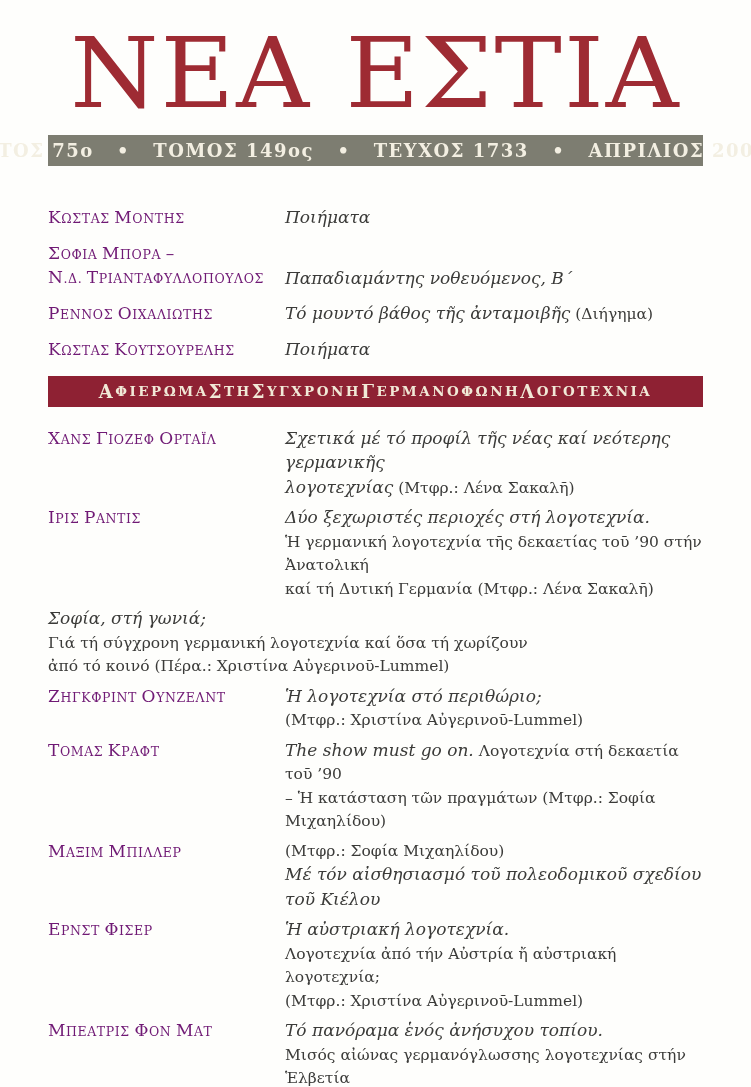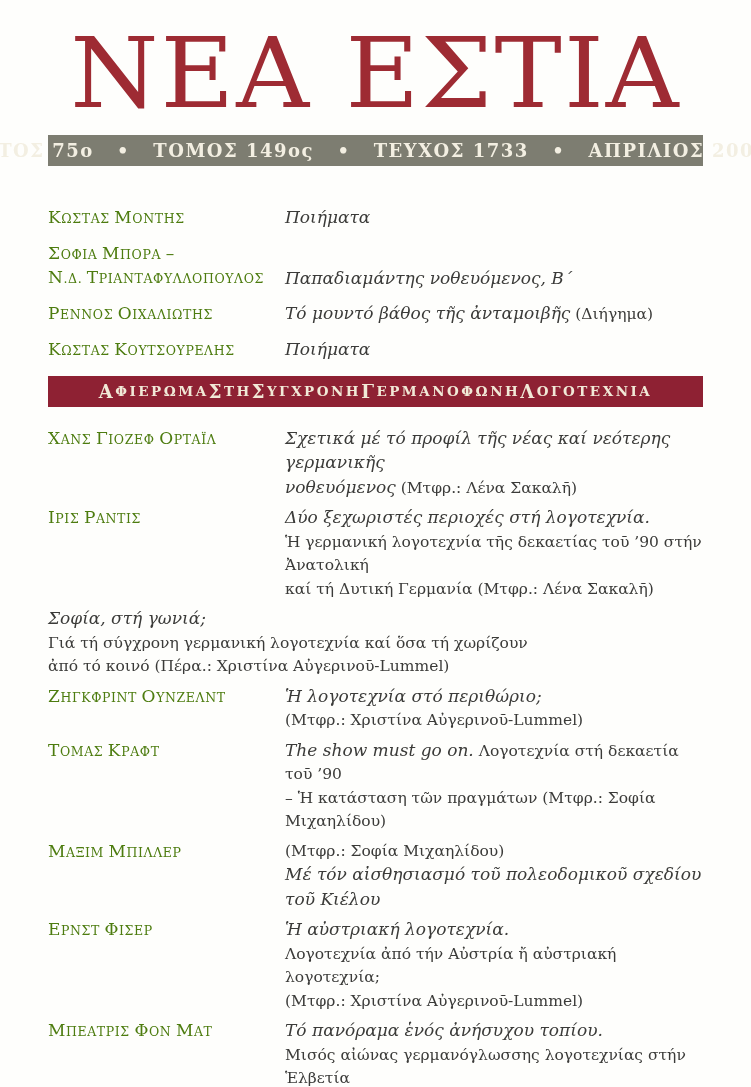--- a/index.html
+++ b/index.html
@@ -40,21 +40,21 @@
 
   
   .toc { margin:0 48px; }
   .toc-1 { margin-top:40px; }
   .toc-2 { margin-top:16px; }
   .toc-row { display:flex; align-items:flex-start; }
   .toc-1 .toc-row { margin-bottom:12px; }
   .toc-2 .toc-row { margin-bottom:6px; }
   .toc-author { width:237px; flex:none; }
   .author-line {
-    color:#4d7c0f;
+    color:#701a75;
     font-size:12.5px;
     letter-spacing:0.6px;
     line-height:22px;
     white-space:nowrap;
   }
   .author-line .ci { font-size:17px; }
   .toc-titles { flex:1; }
   .toc-row.align-end .toc-titles { align-self:flex-end; }
   .title-line { line-height:23.5px; font-size:15.5px; }
   .toc-1 .title-line { line-height:22px; }
@@ -122,21 +122,21 @@
 
   <div class="section-banner"><span class="ci">Α</span>ΦΙΕΡΩΜΑ <span class="ci">Σ</span>ΤΗ <span class="ci">Σ</span>ΥΓΧΡΟΝΗ <span class="ci">Γ</span>ΕΡΜΑΝΟΦΩΝΗ <span class="ci">Λ</span>ΟΓΟΤΕΧΝΙΑ</div>
 
   <div class="toc toc-2">
       <div class="toc-row">
         <div class="toc-author">
           <div class="author-line"><span class="ci">Χ</span>ΑΝΣ <span class="ci">Γ</span>ΙΟΖΕΦ <span class="ci">Ο</span>ΡΤΑΪΛ</div>
         </div>
         <div class="toc-titles">
           <div class="title-line"><span class="seg-i">Σχετικά μέ τό προφίλ τῆς νέας καί νεότερης γερμανικῆς</span></div>
-          <div class="title-line"><span class="seg-i">νοθευόμενος</span><span class="seg-r"> (Μτφρ.: Λένα Σακαλῆ)</span></div>
+          <div class="title-line"><span class="seg-i">λογοτεχνίας</span><span class="seg-r"> (Μτφρ.: Λένα Σακαλῆ)</span></div>
         </div>
       </div>
       <div class="toc-row">
         <div class="toc-author">
           <div class="author-line"><span class="ci">Ι</span>ΡΙΣ <span class="ci">Ρ</span>ΑΝΤΙΣ</div>
         </div>
         <div class="toc-titles">
           <div class="title-line"><span class="seg-i">Δύο ξεχωριστές περιοχές στή λογοτεχνία.</span></div>
           <div class="title-line"><span class="seg-r">Ἡ γερμανική λογοτεχνία τῆς δεκαετίας τοῦ ’90 στήν Ἀνατολική</span></div>
           <div class="title-line"><span class="seg-r">καί τή Δυτική Γερμανία (Μτφρ.: Λένα Σακαλῆ)</span></div>

